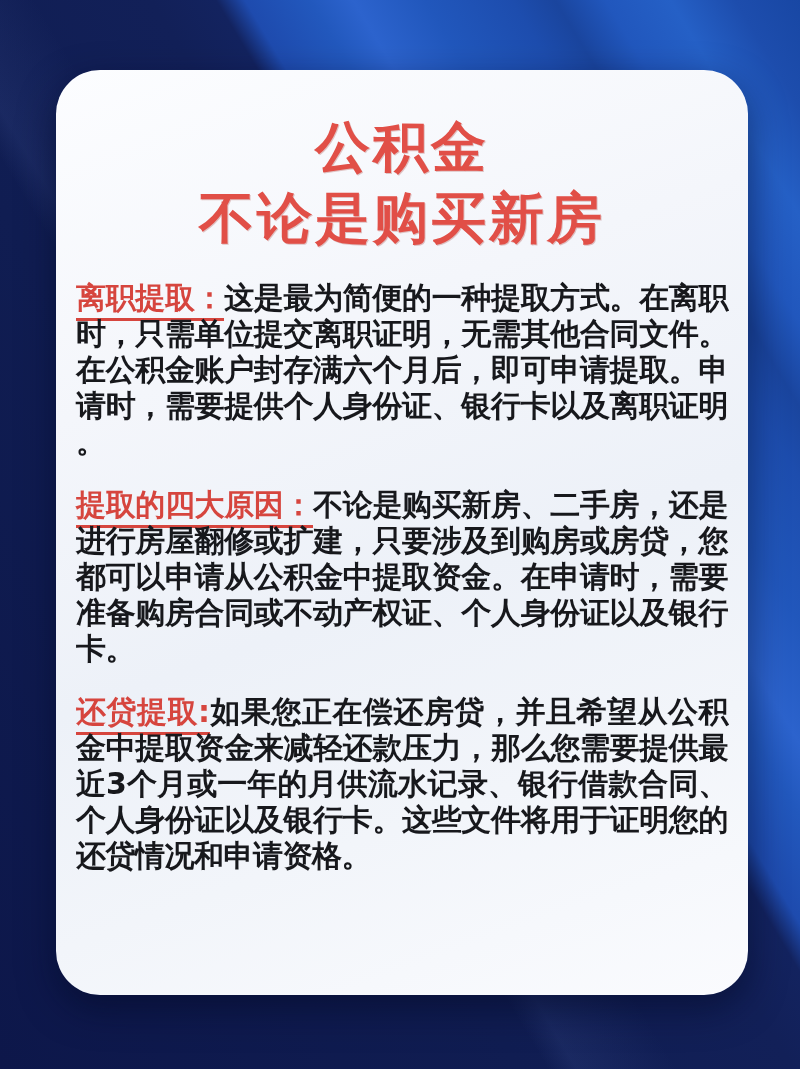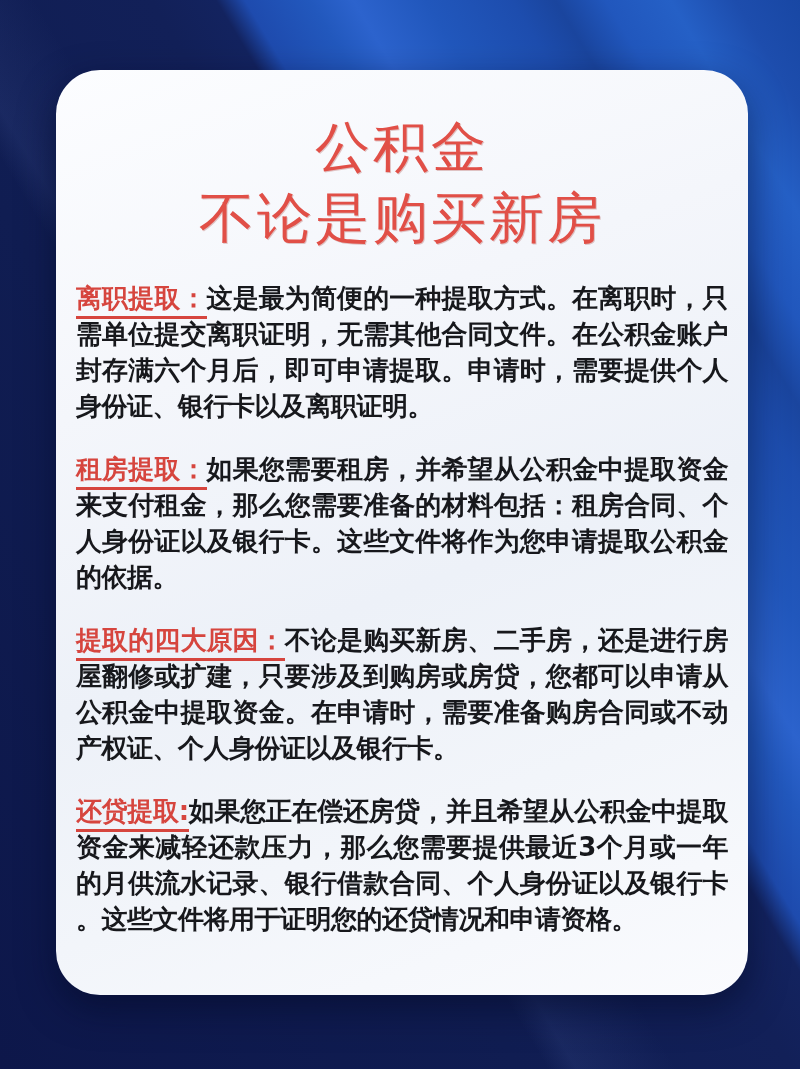--- a/index.html
+++ b/index.html
@@ -48,32 +48,32 @@
     padding: 42px 20px 0;
     border-radius: 44px;
     background: linear-gradient(160deg,
       #fcfdff 0%, #f4f6fb 30%, #edf1f8 55%, #f2f5fa 75%, #fafbfe 100%);
     box-shadow: 0 14px 36px rgba(4, 10, 38, 0.55);
   }
   .poster-title {
     text-align: center;
     font-size: 55px;
     line-height: 71px;
-    font-weight: 400;
+    font-weight: 700;
     letter-spacing: 3px;
     margin: 0 0 26px;
     color: var(--title-red);
     text-shadow: 1px 1px 0 rgba(150, 30, 25, 0.25);
   }
   .poster-title .t-line {
     display: block;
   }
   .section {
     margin: 0 0 27px;
-    font-size: 26px;
+    font-size: 30px;
     line-height: 36px;
     font-weight: 700;
     letter-spacing: -0.5px;
     color: #17181c;
     text-align: justify;
     word-break: break-all;
     line-break: anywhere;
   }
   .sec-head {
     color: var(--head-red);
@@ -89,19 +89,18 @@
 
 <div class="card">
 
   <h1 class="poster-title">
     <span class="t-line">公积金</span>
     <span class="t-line">不论是购买新房</span>
   </h1>
 
   <p class="section"><span class="sec-head">离职提取：</span><span>这是最为简便的一种提取方式。在离职时，只需单位提交离职证明，无需其他合同文件。在公积金账户封存满六个月后，即可申请提取。申请时，需要提供个人身份证、银行卡以及离职证明。</span></p>
 
-  <p class="section"><span class="sec-head">租房提取：</span><span>如果您需要租房，并希望从公积金中提取资金来支付租金，那么您需要准备的材料包括：租房合同、个人身份证以及银行卡。这些文件将作为您申请提取公积金的依据。</span></p>
 
   <p class="section"><span class="sec-head">提取的四大原因：</span><span>不论是购买新房、二手房，还是进行房屋翻修或扩建，只要涉及到购房或房贷，您都可以申请从公积金中提取资金。在申请时，需要准备购房合同或不动产权证、个人身份证以及银行卡。</span></p>
 
   <p class="section"><span class="sec-head">还贷提取:</span><span>如果您正在偿还房贷，并且希望从公积金中提取资金来减轻还款压力，那么您需要提供最近3个月或一年的月供流水记录、银行借款合同、个人身份证以及银行卡。这些文件将用于证明您的还贷情况和申请资格。</span></p>
 
 </div>
 
 </body></html>

